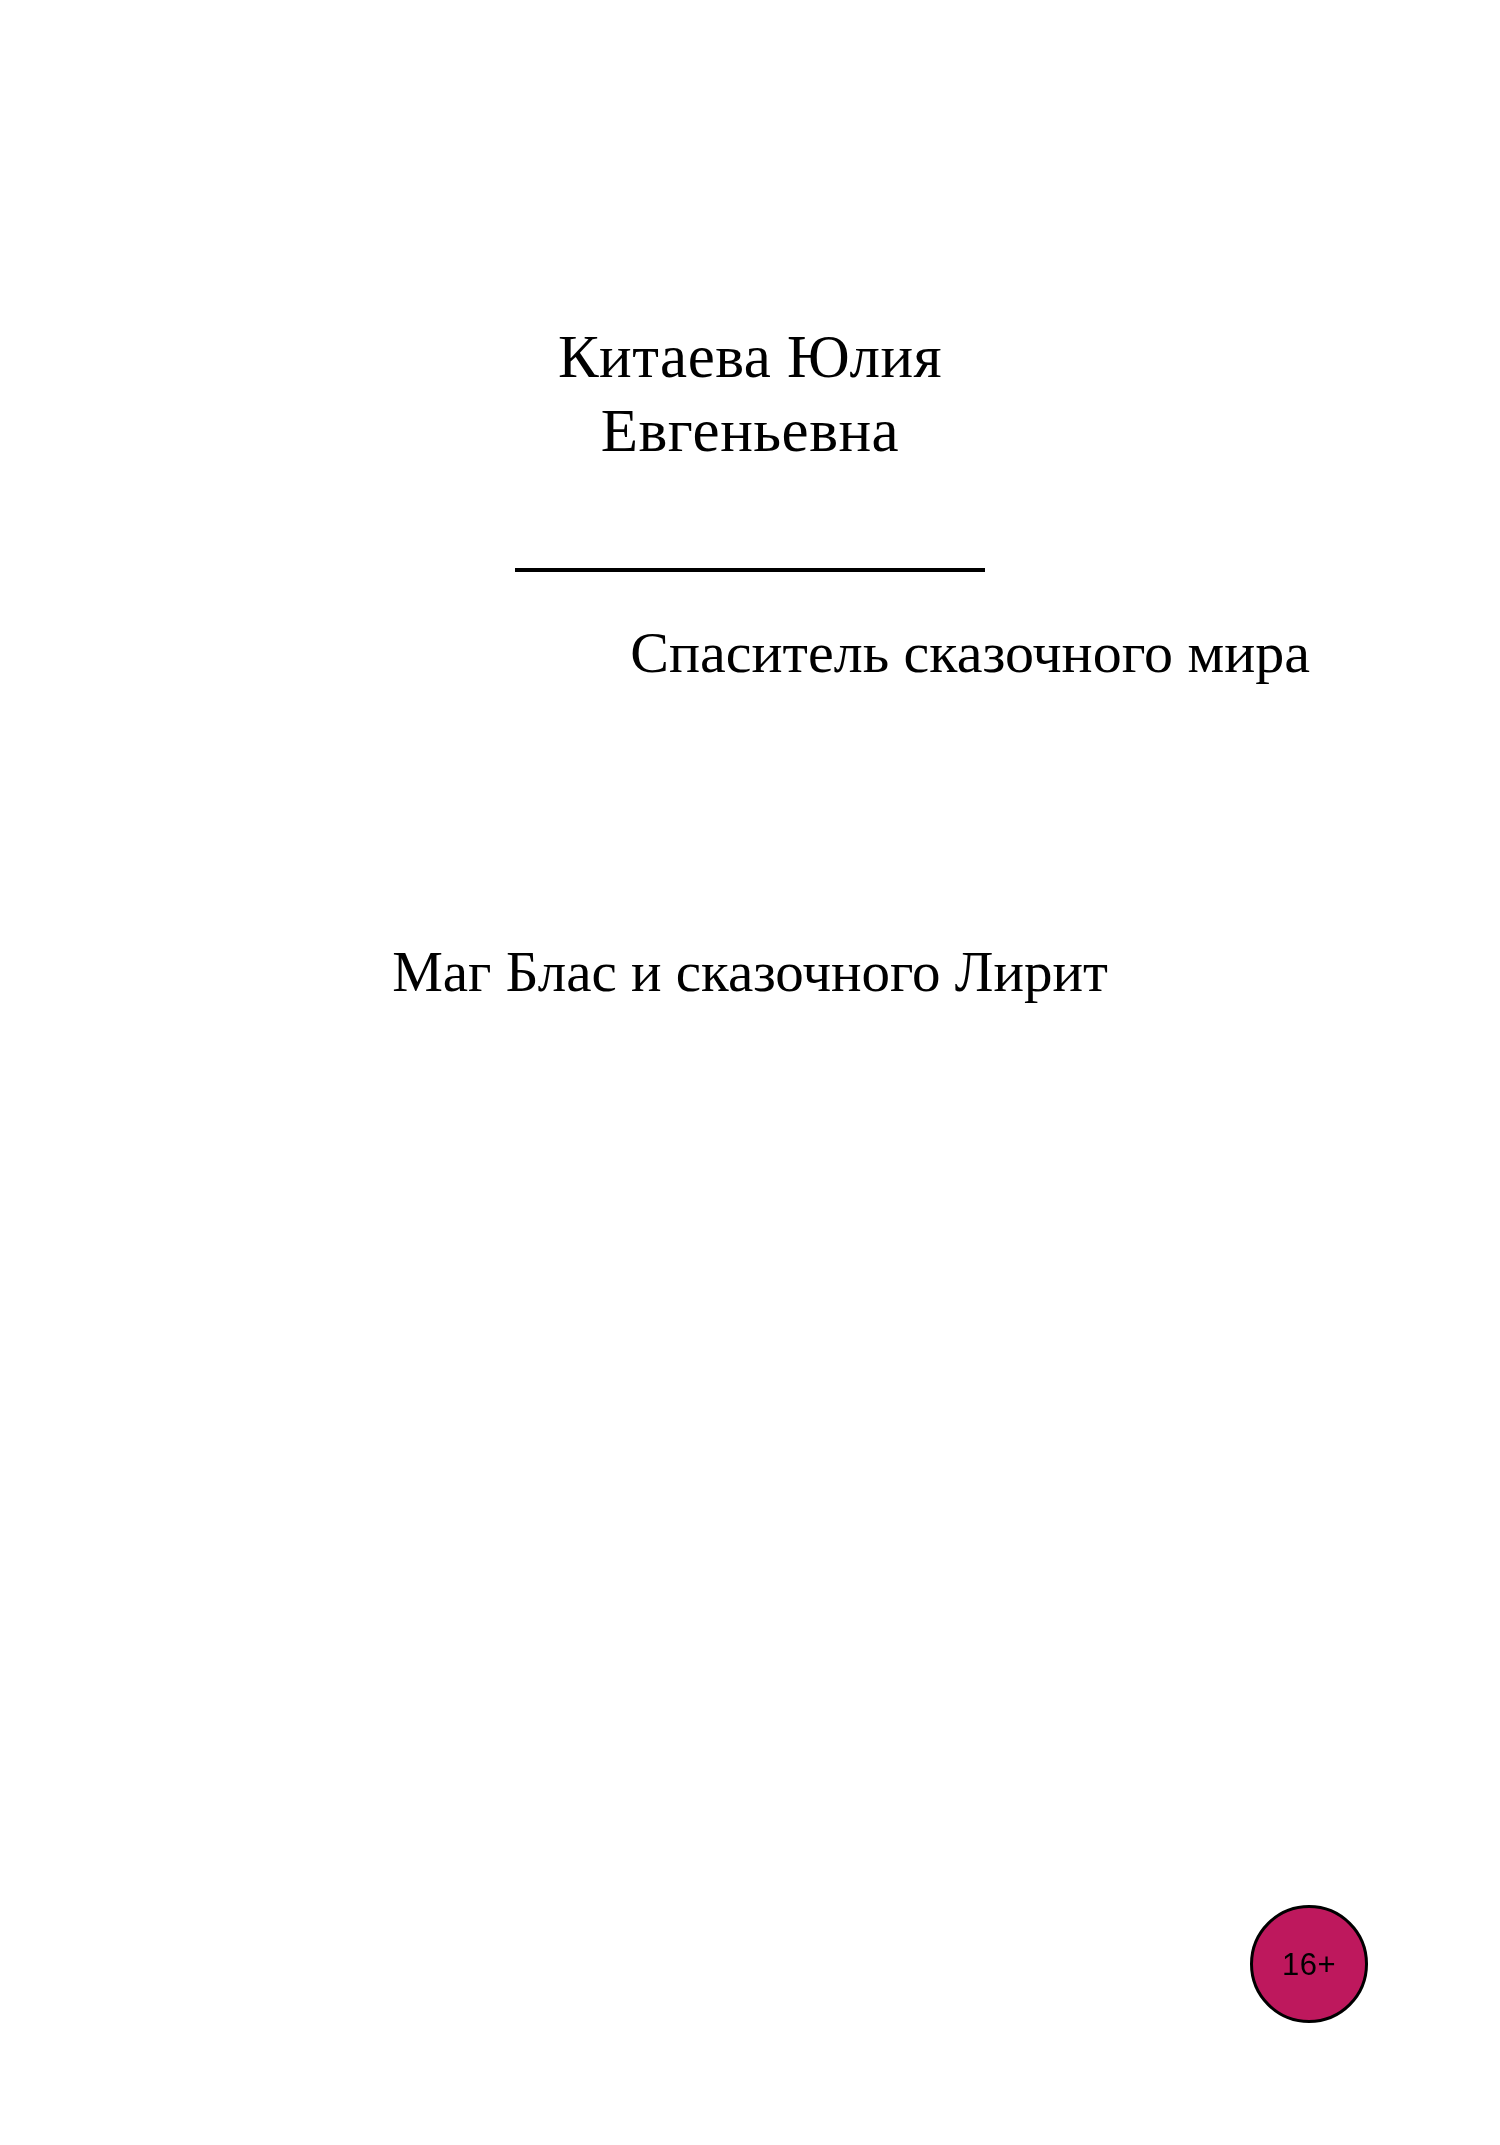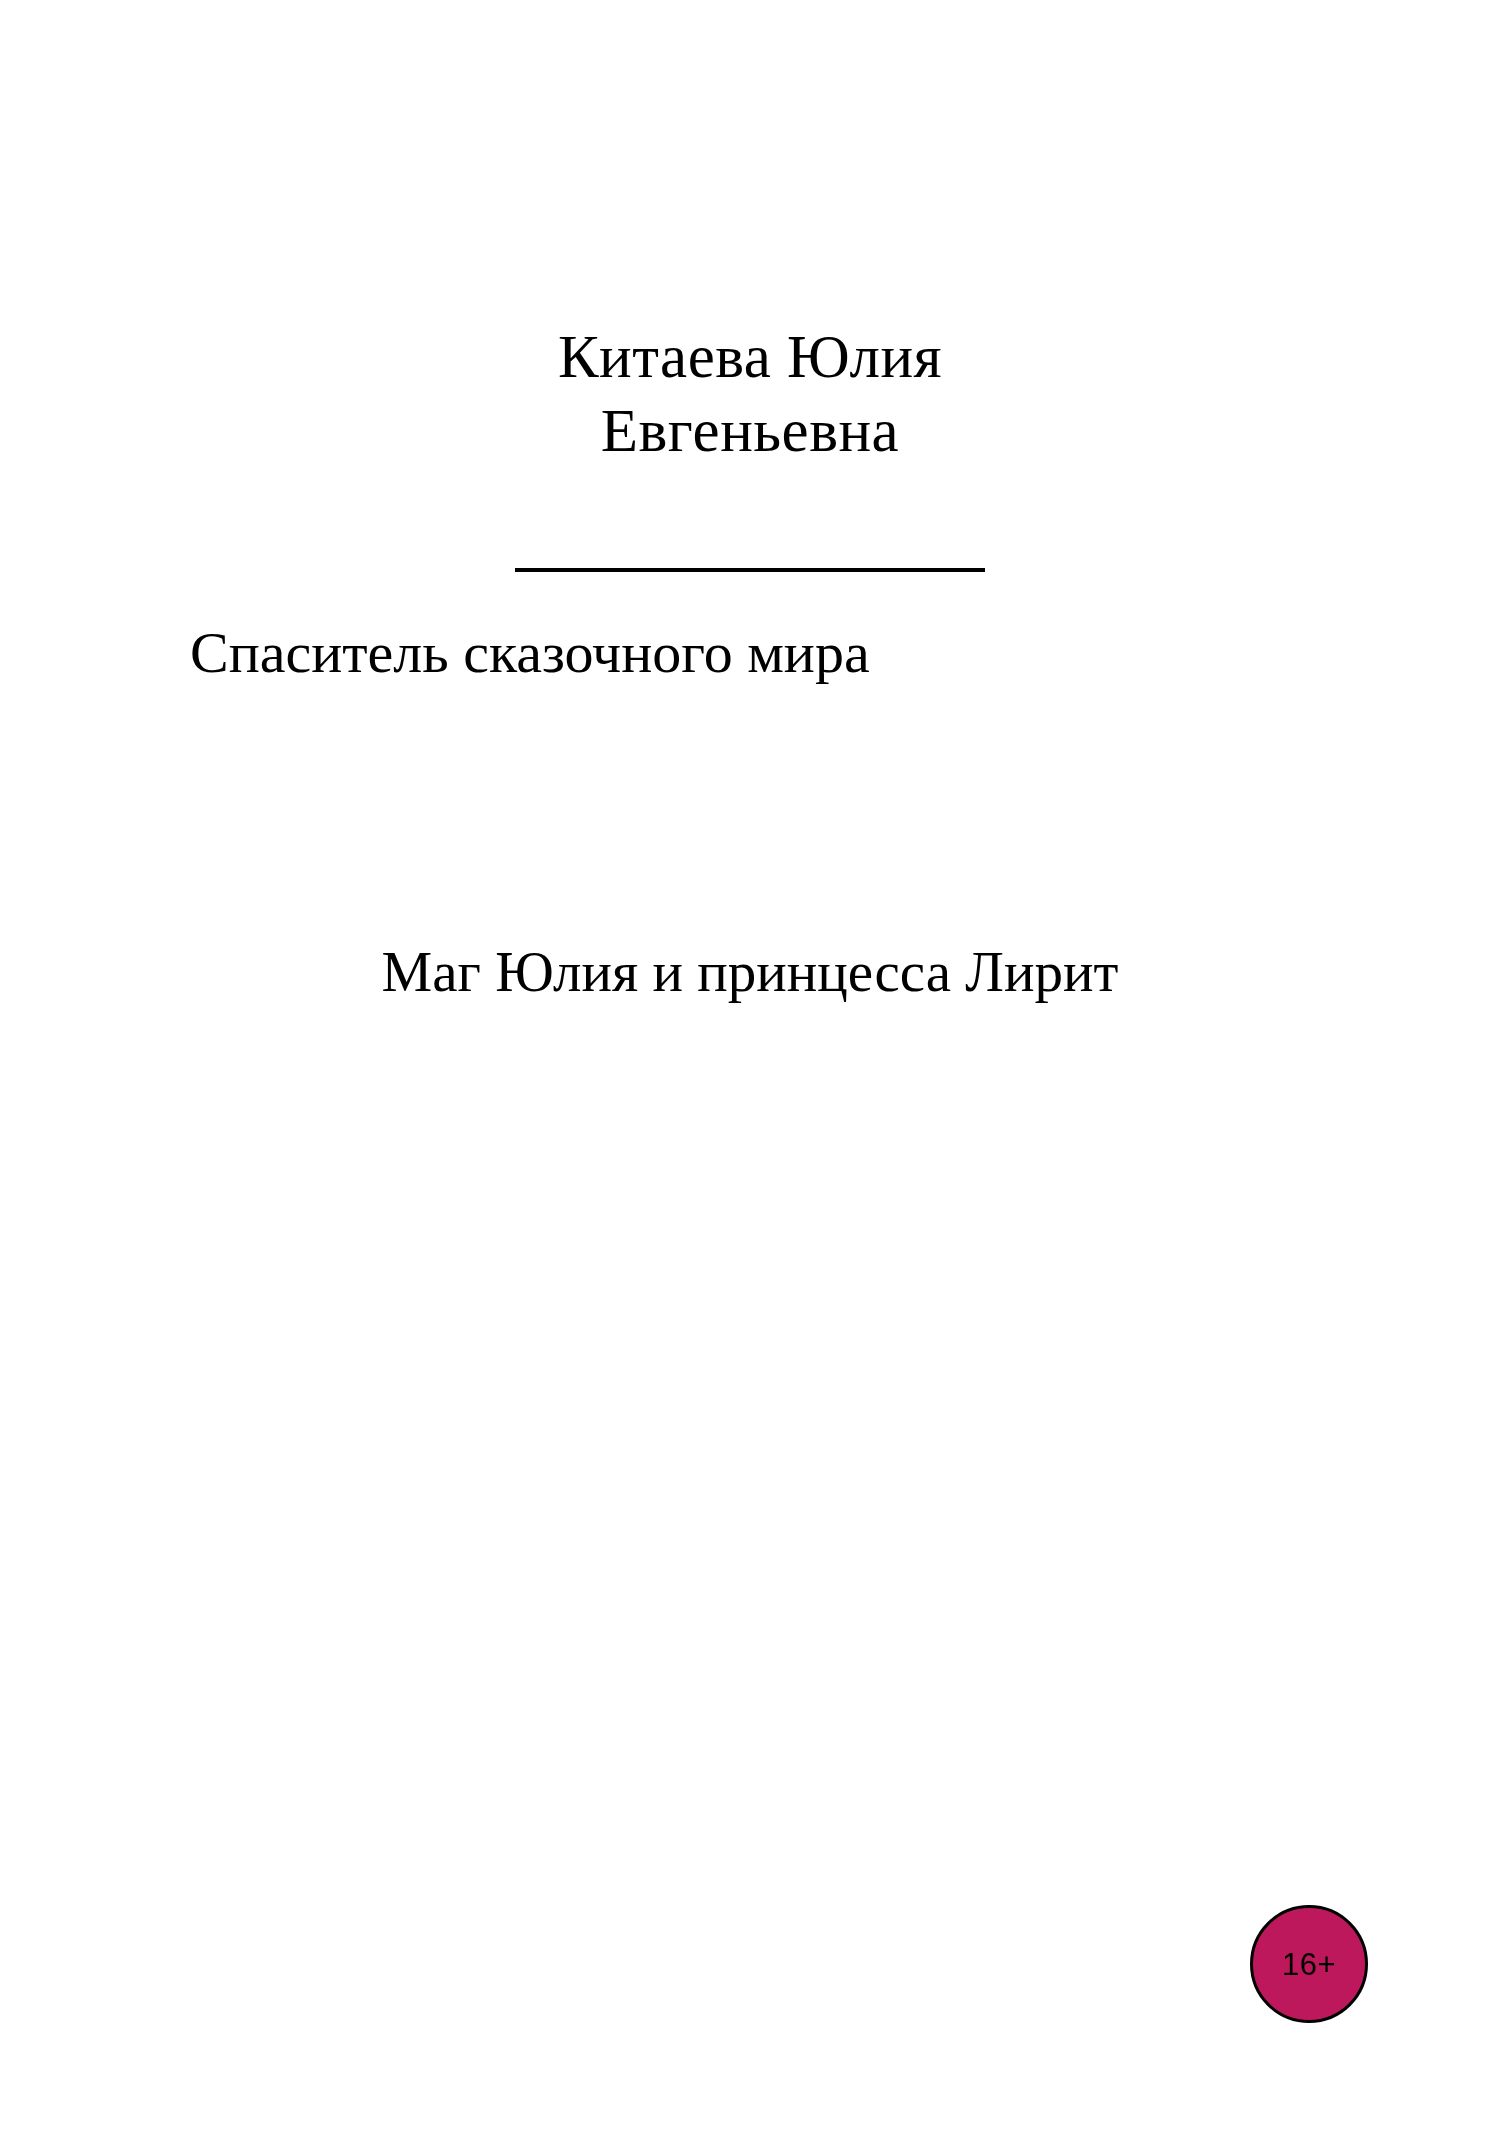--- a/index.html
+++ b/index.html
@@ -65,21 +65,21 @@
     height: 4px;
     background: #000000;
     vertical-align: middle;
   }
 
   .title-block {
     position: absolute;
     left: 190px;
     top: 615px;
     width: 1120px;
-    text-align: left;
+    text-align: right;
   }
 
   .book-title {
     font-family: "Liberation Serif", serif;
     font-size: 58px;
     line-height: 1.30;
     font-weight: 400;
     color: #000000;
   }
 
@@ -137,21 +137,21 @@
 
     <div class="divider-wrap">
       <span class="divider-rule"></span>
     </div>
 
     <div class="title-block">
       <div class="book-title">Спаситель сказочного мира</div>
     </div>
 
     <div class="subtitle-block">
-      <div class="book-subtitle">Маг Юлия и принцесса Лирит</div>
+      <div class="book-subtitle">Маг Блас и сказочного Лирит</div>
     </div>
 
   </div>
 
   <div class="age-badge">
     <span class="age-badge-label">16+</span>
   </div>
 
 </div>
 

